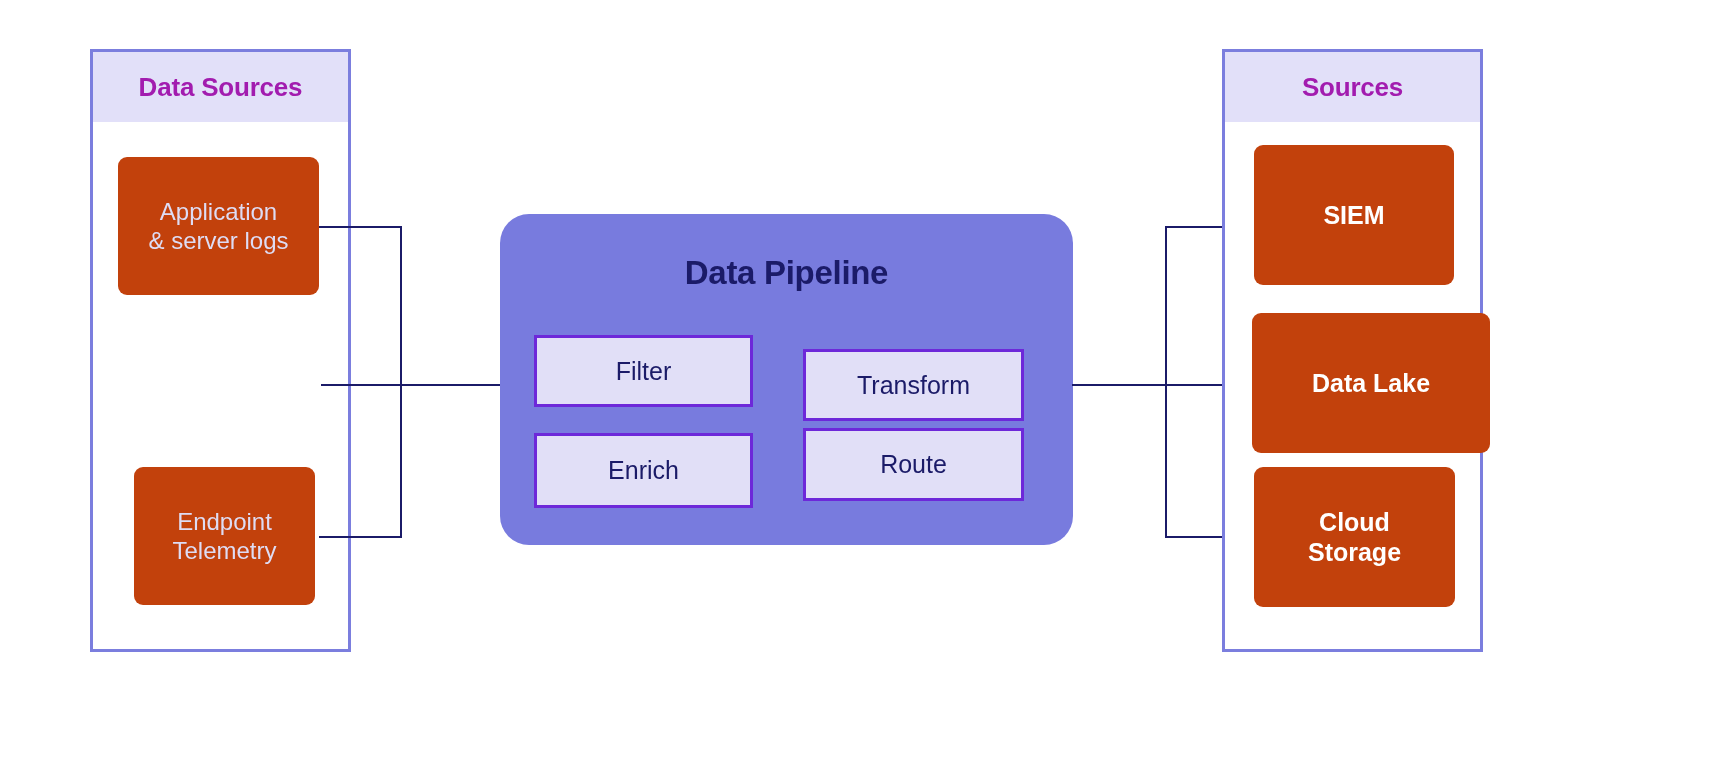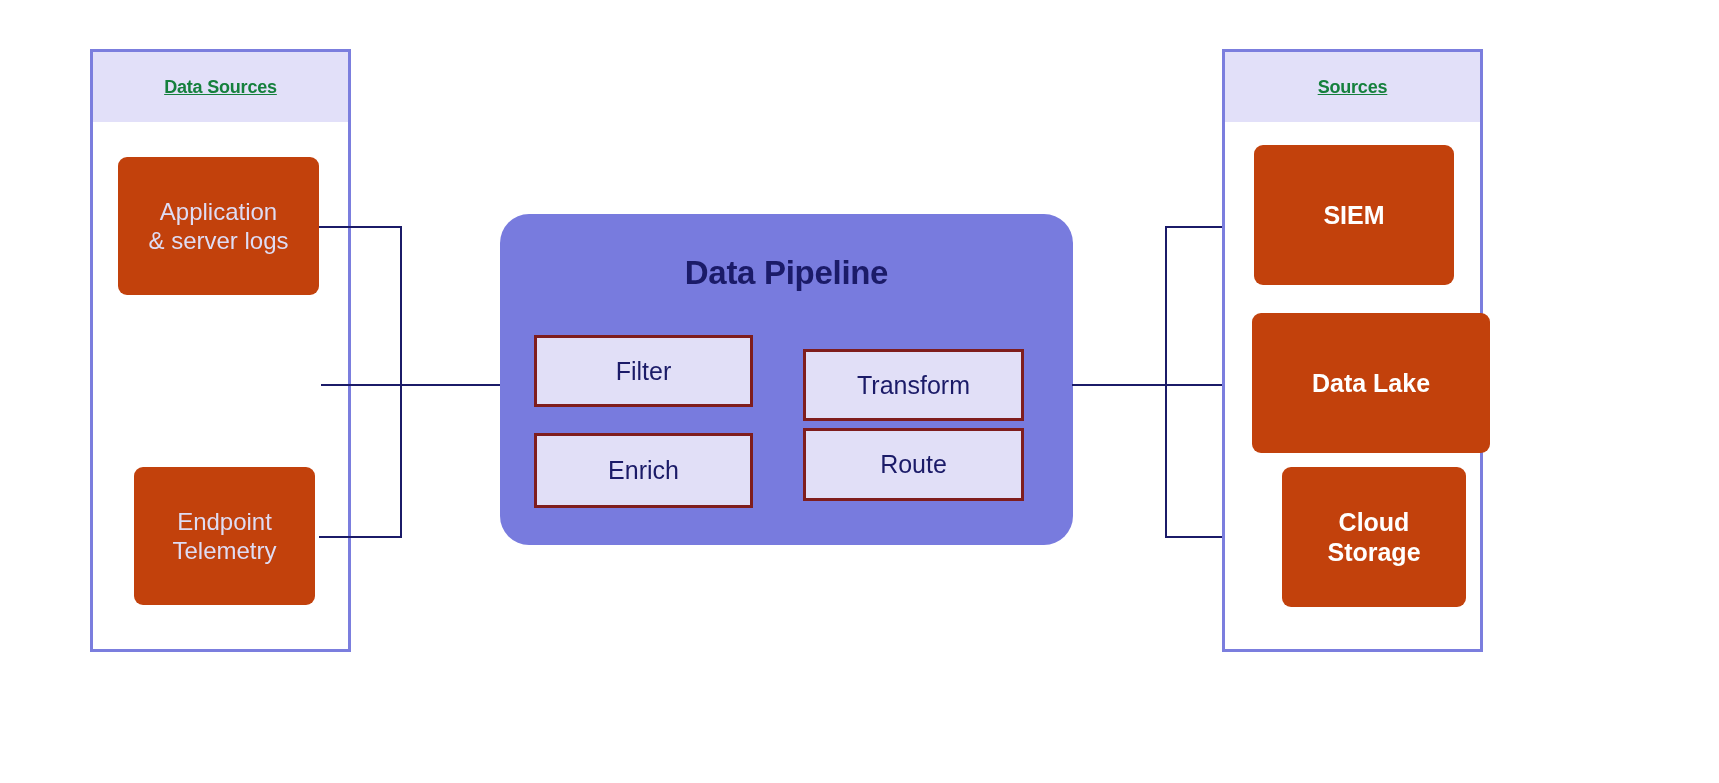--- a/index.html
+++ b/index.html
@@ -32,26 +32,25 @@
   .panel-header {
     position: absolute;
     left: 0; top: 0; right: 0;
     height: 70px;
     background: #E2E0F9;
     display: flex;
     align-items: center;
     justify-content: center;
   }
   .panel-header-title {
-    font-size: 18px;
+    font-size: 26px;
     font-weight: bold;
-    color: #15803d;
+    color: #a21caf;
     letter-spacing: -0.2px;
     white-space: nowrap;
-    text-decoration: underline;
   }
 
   
   .node {
     position: absolute;
     box-sizing: border-box;
     background: #c2410c;
     border-radius: 9px;
     display: flex;
     align-items: center;
@@ -73,21 +72,21 @@
   }
 
   
   #node-src-0 { left: 118px; top: 157px; width: 201px; height: 138px; }
   #node-src-1 { left: 118px; top: 313px; width: 203px; height: 139px; }
   #node-src-2 { left: 134px; top: 467px; width: 181px; height: 138px; }
 
   
   #node-tgt-0 { left: 1254px; top: 145px; width: 200px; height: 140px; }
   #node-tgt-1 { left: 1252px; top: 313px; width: 238px; height: 140px; }
-  #node-tgt-2 { left: 1254px; top: 467px; width: 184px; height: 140px; margin-left: 28px; }
+  #node-tgt-2 { left: 1254px; top: 467px; width: 201px; height: 140px; }
 
   
   #pipeline {
     position: absolute;
     left: 500px; top: 214px;
     width: 573px; height: 331px;
     background: #787BDE;
     border-radius: 29px;
   }
   #pipeline-title {
@@ -97,21 +96,21 @@
     font-size: 33px;
     font-weight: bold;
     color: #1B1B68;
     letter-spacing: -0.3px;
   }
 
   .stage {
     position: absolute;
     box-sizing: border-box;
     background: #E1DFF7;
-    border: 3px solid #7f1d1d;
+    border: 3px solid #6d28d9;
     display: flex;
     align-items: center;
     justify-content: center;
   }
   .stage-label {
     font-size: 25px;
     color: #1B1B68;
     font-weight: normal;
   }
   #stage-0 { left: 34px;  top: 121px; width: 219px; height: 72px; }

